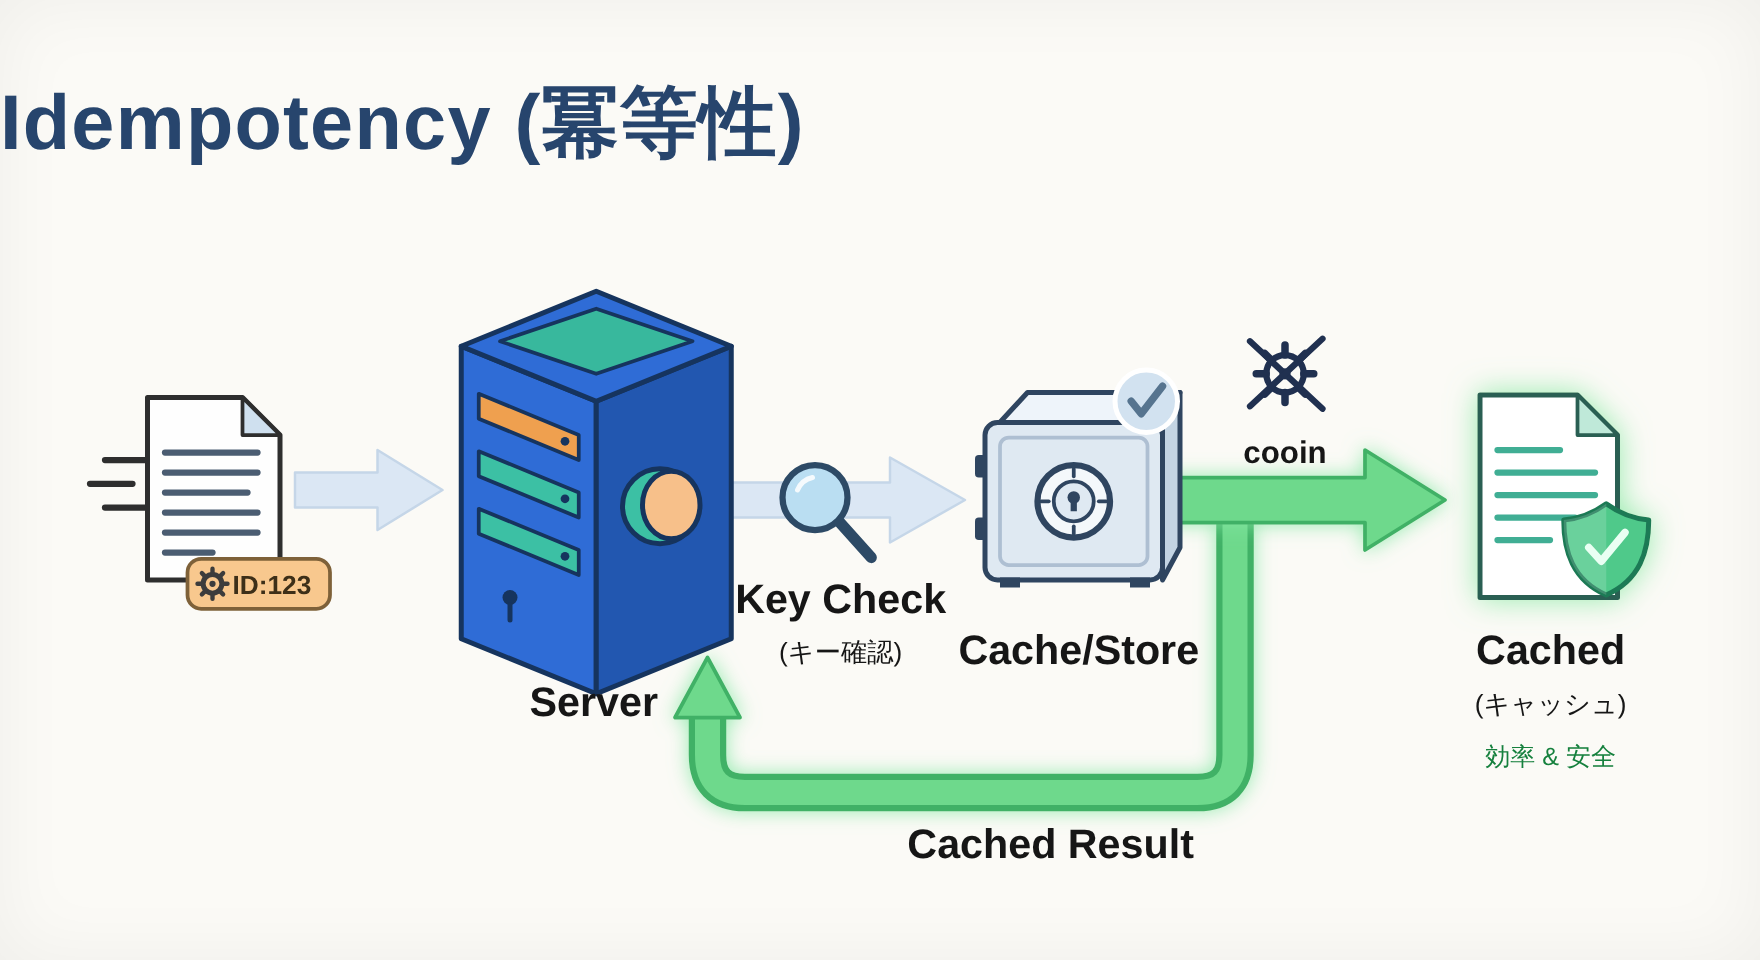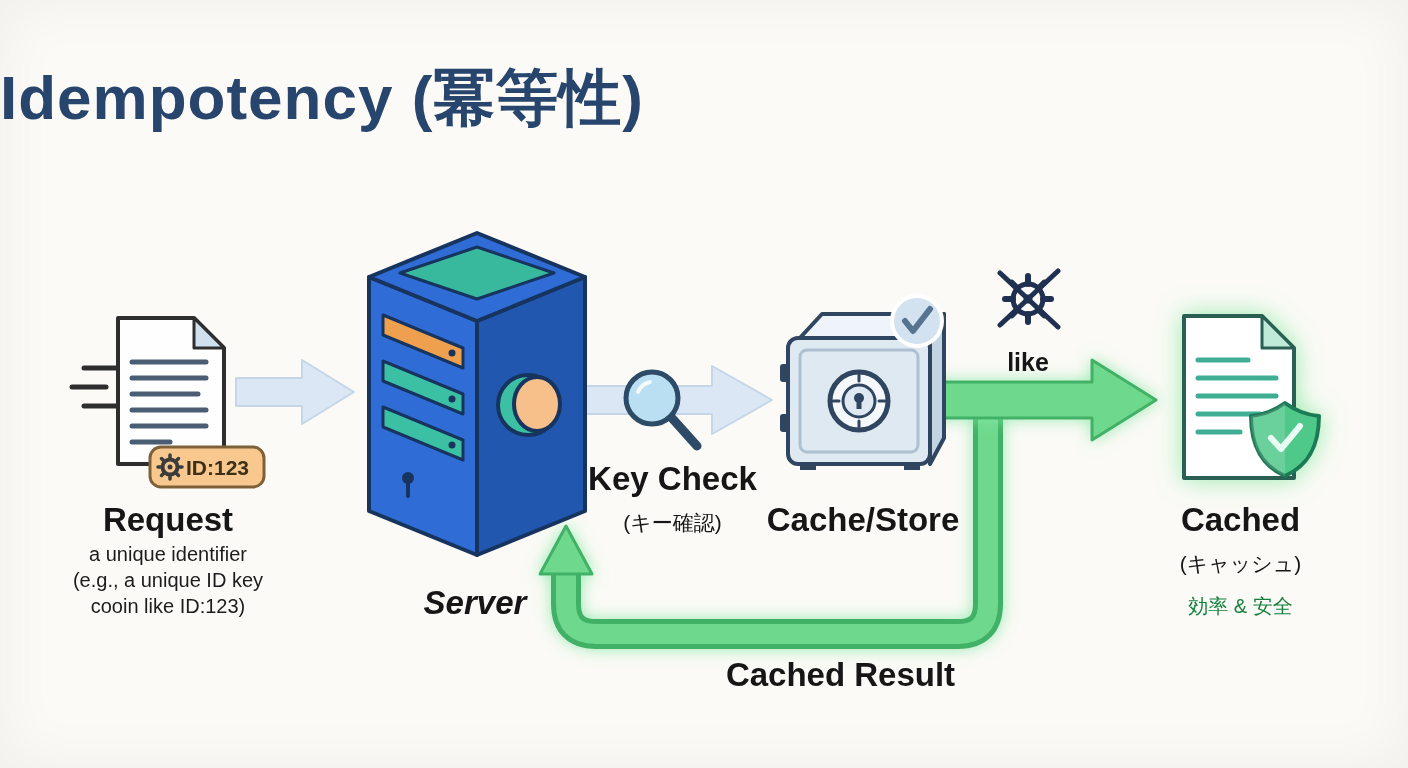--- a/index.html
+++ b/index.html
@@ -175,44 +175,36 @@
         <line x1="1198" y1="432" x2="1240" y2="432"></line>
       </g>
       <g>
         <path d="M1285,403 C1296,411 1308,415 1319,416 C1319,441 1312,464 1285,476 C1258,464 1251,441 1251,416 C1262,415 1274,411 1285,403 Z" fill="#4fc98a" stroke="#1d7a55" stroke-width="4" stroke-linejoin="round"></path>
         <path d="M1285,403 C1274,411 1262,415 1251,416 C1251,441 1258,464 1285,476 Z" fill="rgba(255,255,255,0.16)"></path>
         <path d="M1271,438 L1281,449 L1300,426" fill="none" stroke="#eafff3" stroke-width="6" stroke-linecap="round" stroke-linejoin="round"></path>
       </g>
     </g>
   </svg>
 
-  <div class="lbl-block" style="left:36px; top:503px; width:264px;">
-    <div class="lbl">Request</div>
-    <div class="desc">
-      <div>a unique identifier</div>
-      <div>(e.g., a unique ID key</div>
-      <div>cooin like ID:123)</div>
-    </div>
-  </div>
-
-  <div class="lbl-block" style="left:385px; top:586px; width:180px;font-style:italic;">
+
+  <div class="lbl-block" style="left:385px; top:545px; width:180px;">
     <div class="lbl">Server</div>
   </div>
 
   <div class="lbl-block" style="left:560px; top:462px; width:225px;">
     <div class="lbl">Key Check</div>
     <div class="sub">(キー確認)</div>
   </div>
 
   <div class="lbl-block" style="left:743px; top:503px; width:240px;">
     <div class="lbl">Cache/Store</div>
   </div>
 
   <div class="lbl-block" style="left:988px; top:348px; width:80px;">
-    <div class="worklbl">like</div>
+    <div class="worklbl">cooin</div>
   </div>
 
   <div class="lbl-block" style="left:1143px; top:503px; width:195px;">
     <div class="lbl">Cached</div>
     <div class="sub">(キャッシュ)</div>
     <div class="benefit">
       <div>効率 &amp; 安全</div>
     </div>
   </div>
 

